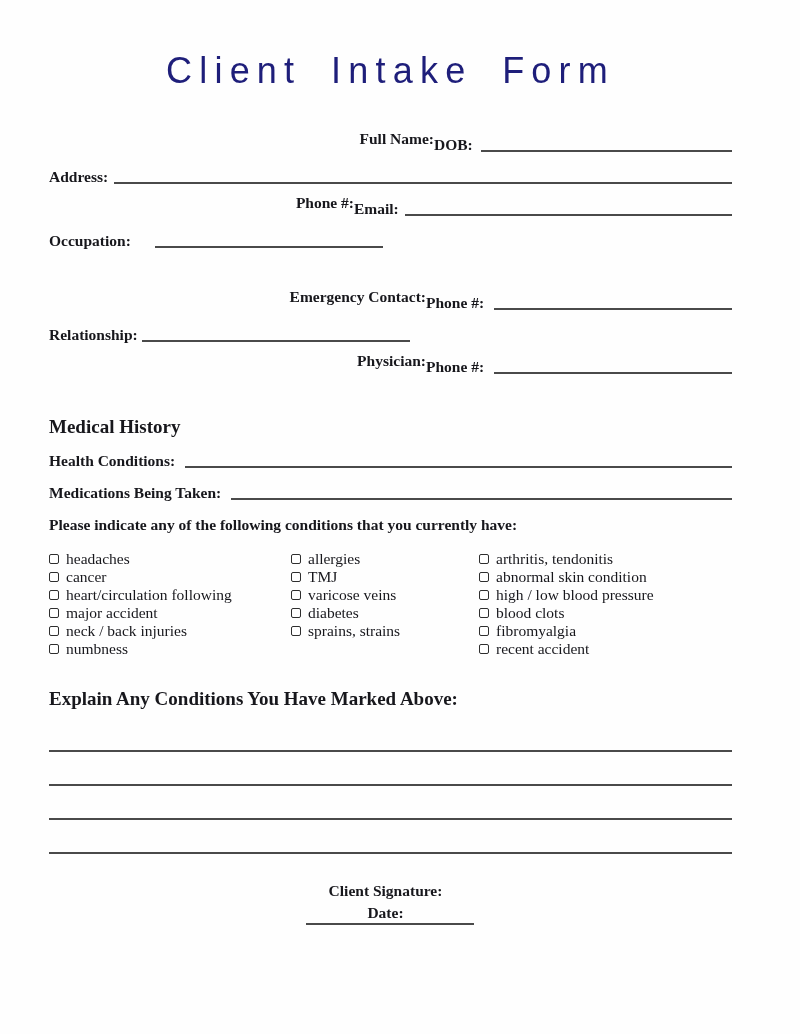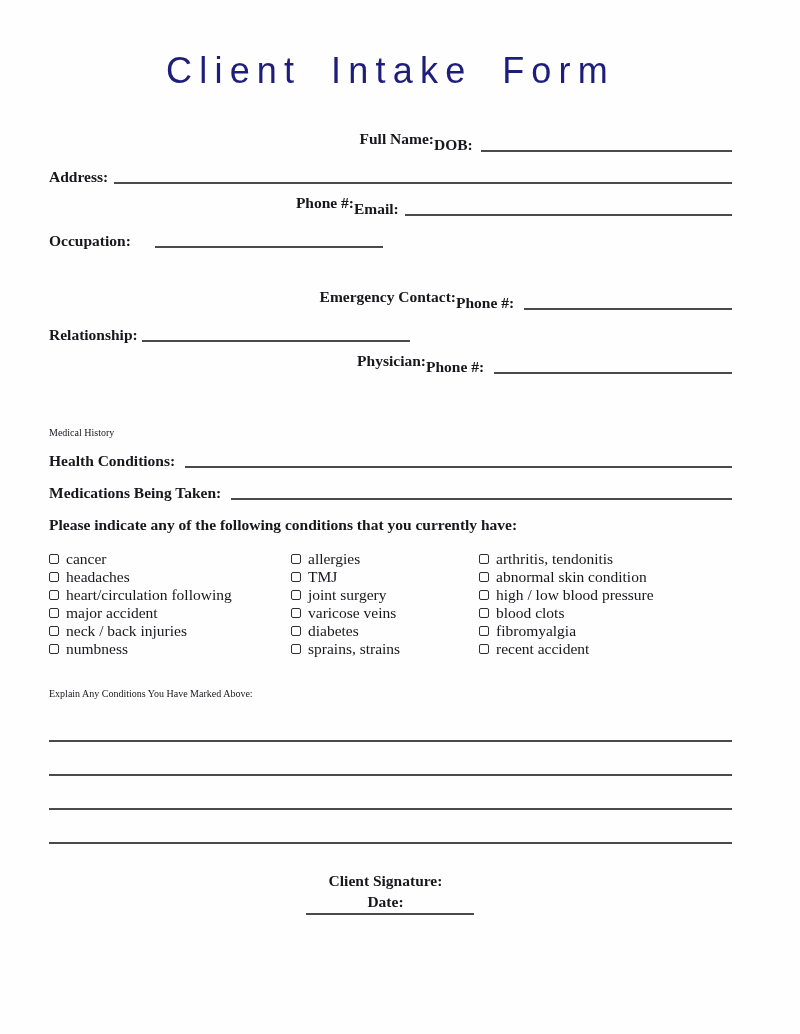--- a/index.html
+++ b/index.html
@@ -36,22 +36,22 @@
     height:32px;
   }
   .label{
     font-weight:bold;
     font-size:15.5px;
     line-height:1.15;
     white-space:nowrap;
     color:var(--label-color);
   }
   .heading{
-    font-weight:normal;
-    font-size:10px;
+    font-weight:bold;
+    font-size:19px;
     line-height:1.15;
     color:var(--label-color);
   }
   .line{
     border-bottom:2px solid var(--line-color);
     height:4px;
     margin-bottom:2px;
   }
   .grow{flex:1 1 auto;}
   .cell{display:flex;align-items:flex-end;flex-direction:column;}
@@ -133,21 +133,21 @@
     </div>
 
     <div class="form-row">
       <span class="label">Occupation:</span>
       <span class="line gap24" style="width:228px;"></span>
     </div>
   </div>
 
   <div class="sec-gap">
     <div class="form-row">
-      <div class="cell" style="width:377px;margin-left:30px;">
+      <div class="cell" style="width:377px;">
         <span class="label">Emergency Contact:</span>
         <span class="line grow gap10" style="margin-right:28px;"></span>
       </div>
       <span class="label">Phone #:</span>
       <span class="line grow gap10"></span>
     </div>
 
     <div class="form-row">
       <span class="label">Relationship:</span>
       <span class="line gap4" style="width:268px;"></span>
@@ -179,28 +179,28 @@
     </div>
 
     <div class="form-row">
       <span class="label">Please indicate any of the following conditions that you currently have:</span>
     </div>
 
     <div class="cond-grid">
       <div class="cond-col c1">
         <div class="cond">
             <span class="cb"></span>
+            <span>headaches</span>
+          </div>
+        <div class="cond">
+            <span class="cb"></span>
             <span>cancer</span>
           </div>
         <div class="cond">
             <span class="cb"></span>
-            <span>headaches</span>
-          </div>
-        <div class="cond">
-            <span class="cb"></span>
             <span>heart/circulation following</span>
           </div>
         <div class="cond">
             <span class="cb"></span>
             <span>major accident</span>
           </div>
         <div class="cond">
             <span class="cb"></span>
             <span>neck / back injuries</span>
           </div>
@@ -210,24 +210,20 @@
           </div>
       </div>
       <div class="cond-col c2">
         <div class="cond">
             <span class="cb"></span>
             <span>allergies</span>
           </div>
         <div class="cond">
             <span class="cb"></span>
             <span>TMJ</span>
-          </div>
-        <div class="cond">
-            <span class="cb"></span>
-            <span>joint surgery</span>
           </div>
         <div class="cond">
             <span class="cb"></span>
             <span>varicose veins</span>
           </div>
         <div class="cond">
             <span class="cb"></span>
             <span>diabetes</span>
           </div>
         <div class="cond">

